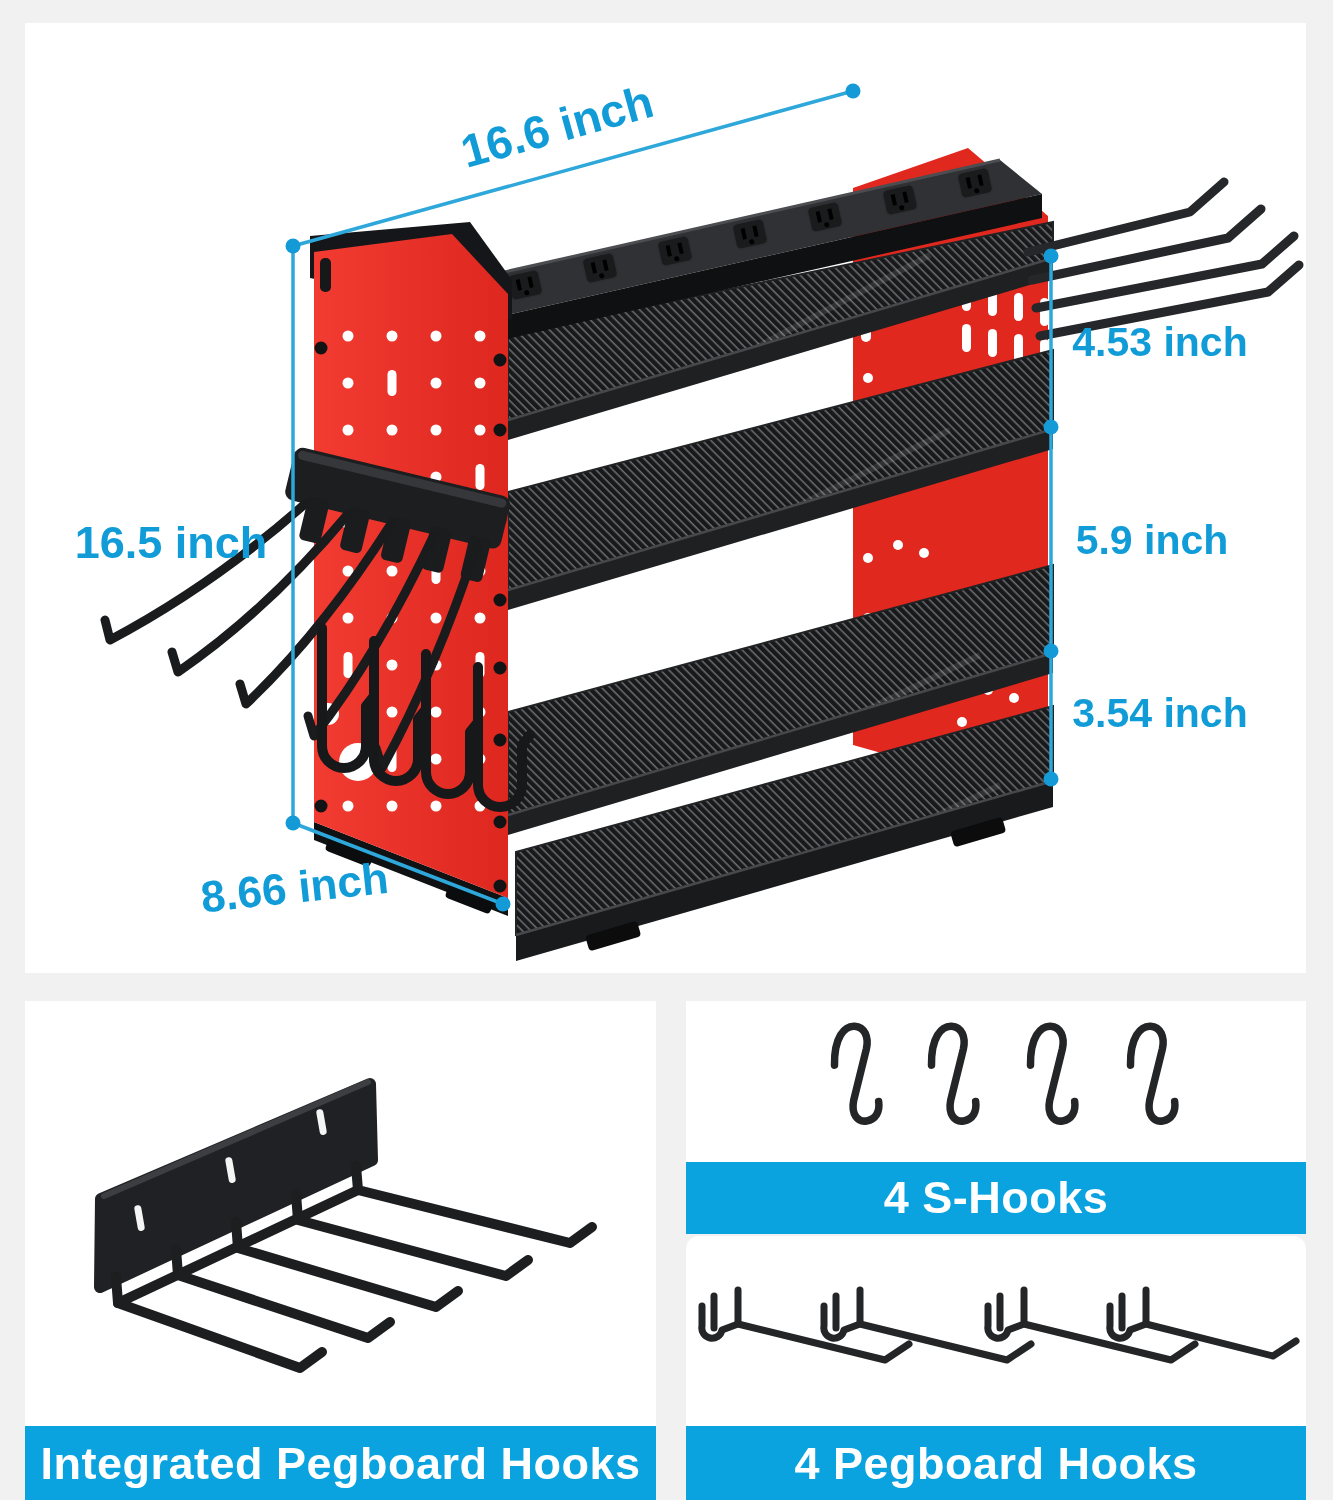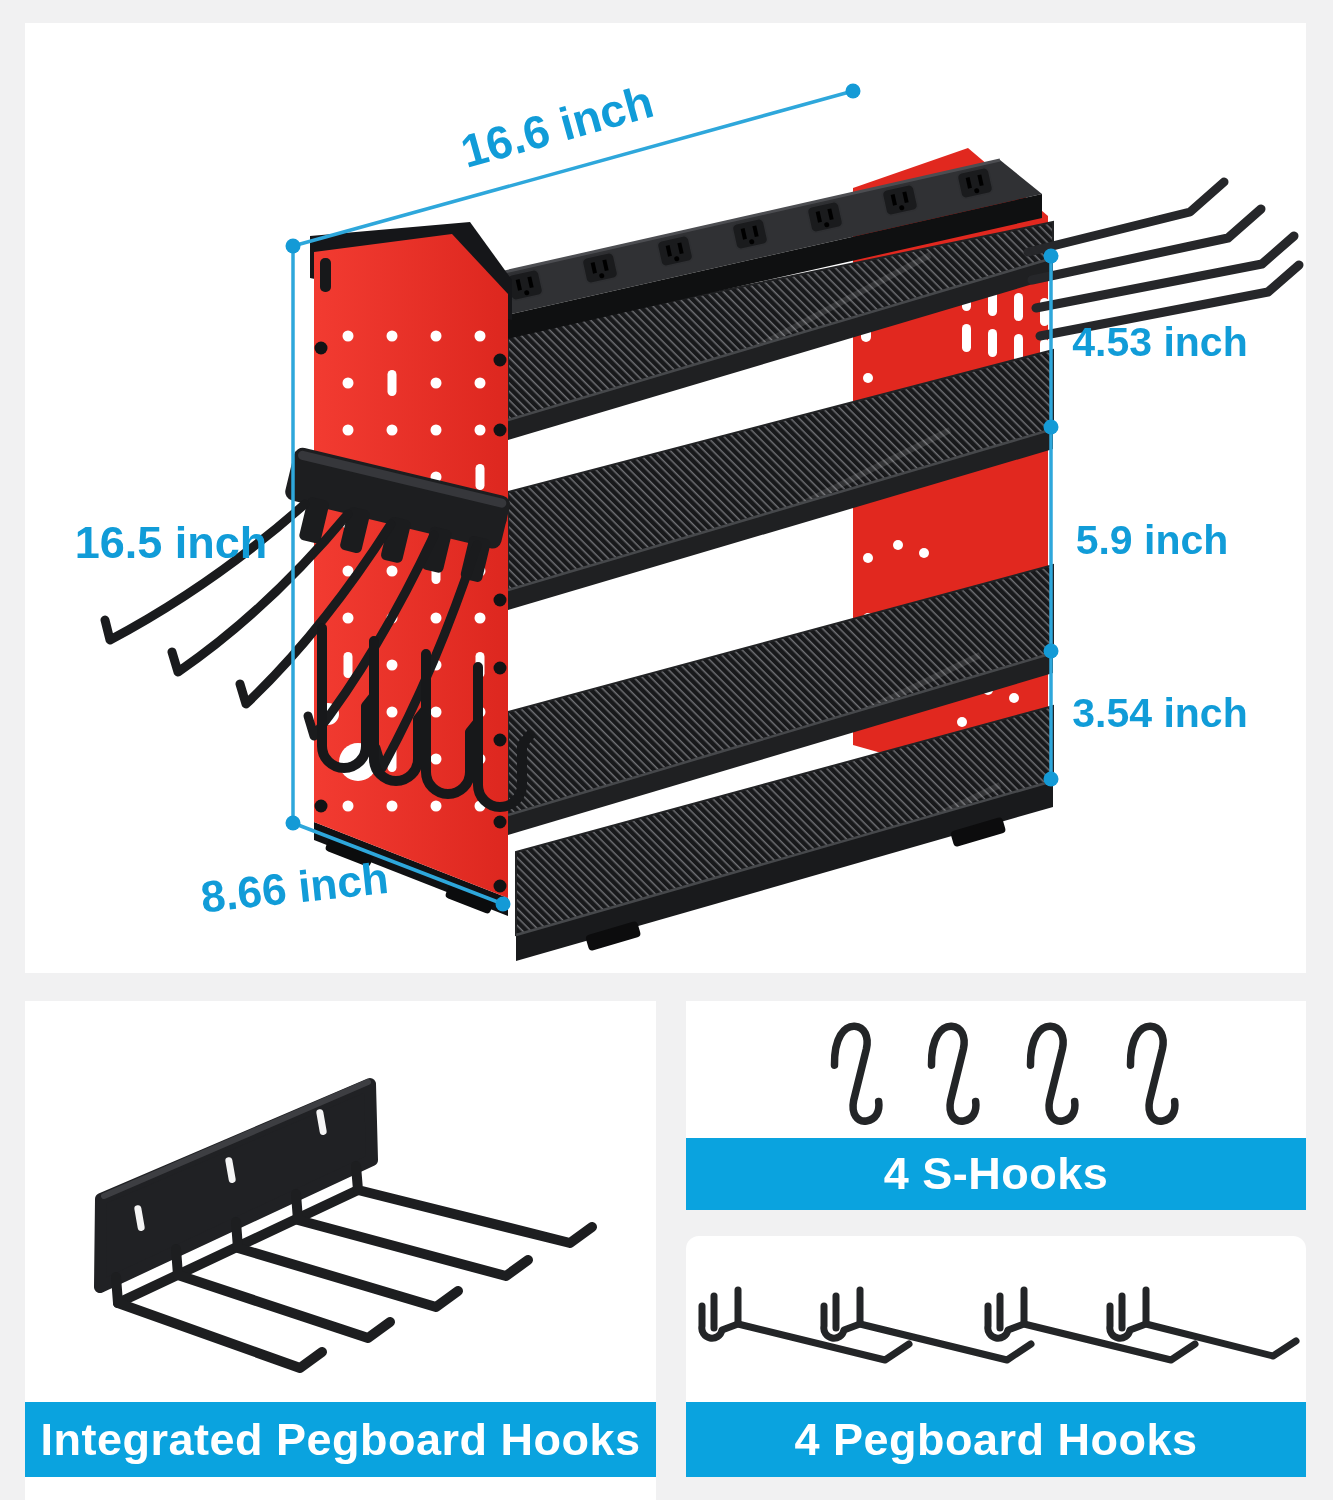--- a/index.html
+++ b/index.html
@@ -11,21 +11,21 @@
   }
   .canvas-top{
     position:absolute;left:25px;top:23px;width:1281px;height:950px;
     background:#ffffff;
   }
   .card{position:absolute;background:#ffffff;}
   .card-svg{position:absolute;left:0;top:0;}
   .banner{
     position:absolute;background:#0aa3df;color:#ffffff;
     display:flex;align-items:center;justify-content:center;
-    font-weight:bold;font-size:45px;letter-spacing:0.5px;
+    font-weight:bold;font-size:45px;letter-spacing:0.5px;margin-top:24px;
   }
   .dim-label{
     fill:#119cd8;
     font-family:"Liberation Sans", sans-serif;
     font-weight:bold;
   }
   svg{display:block;}
 </style>
 </head>
 <body>

